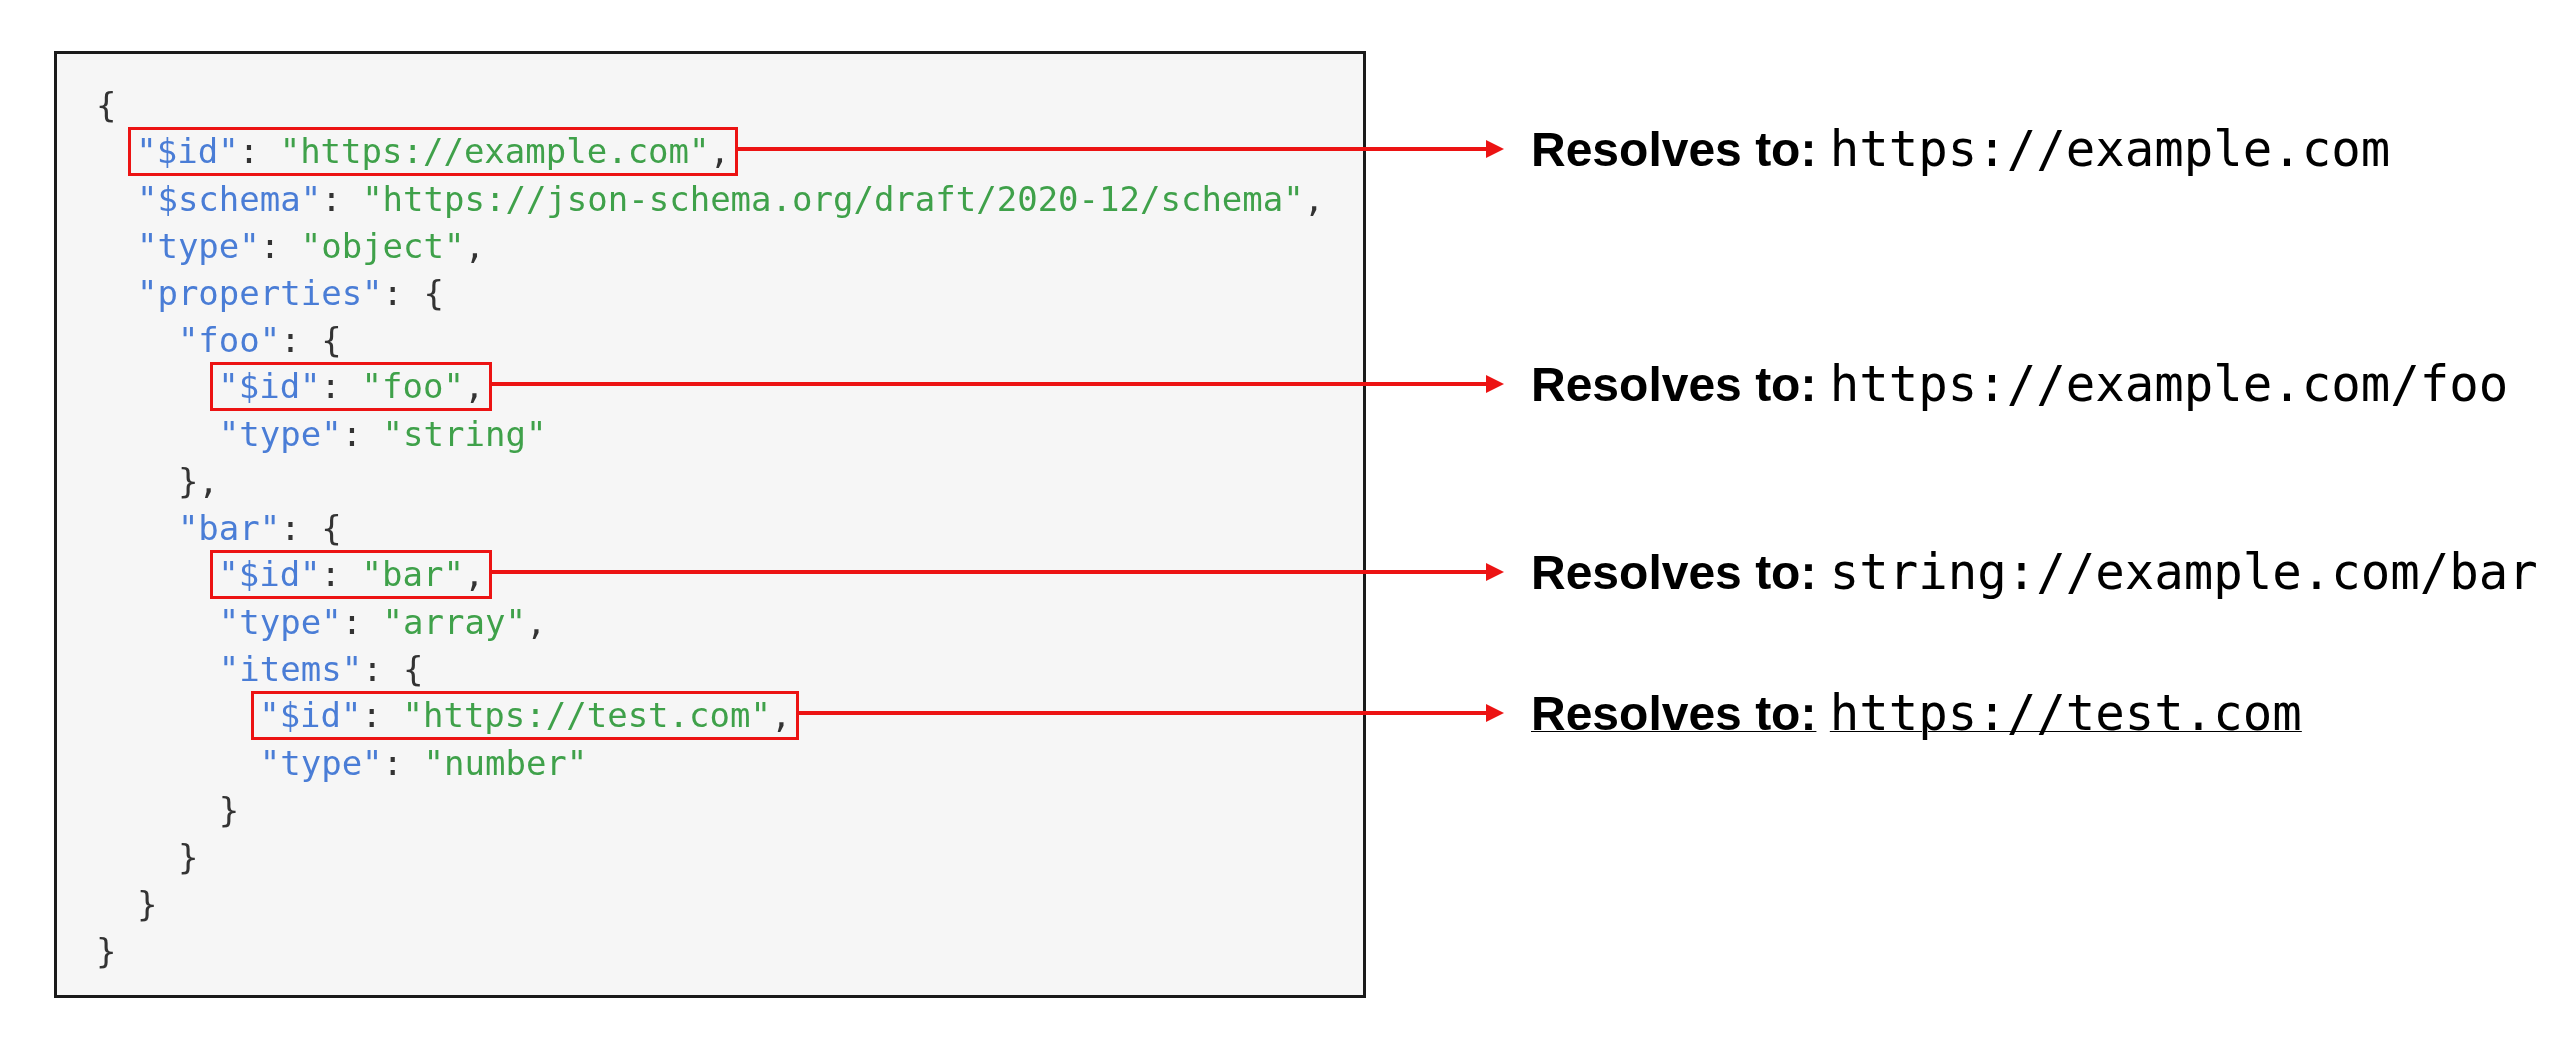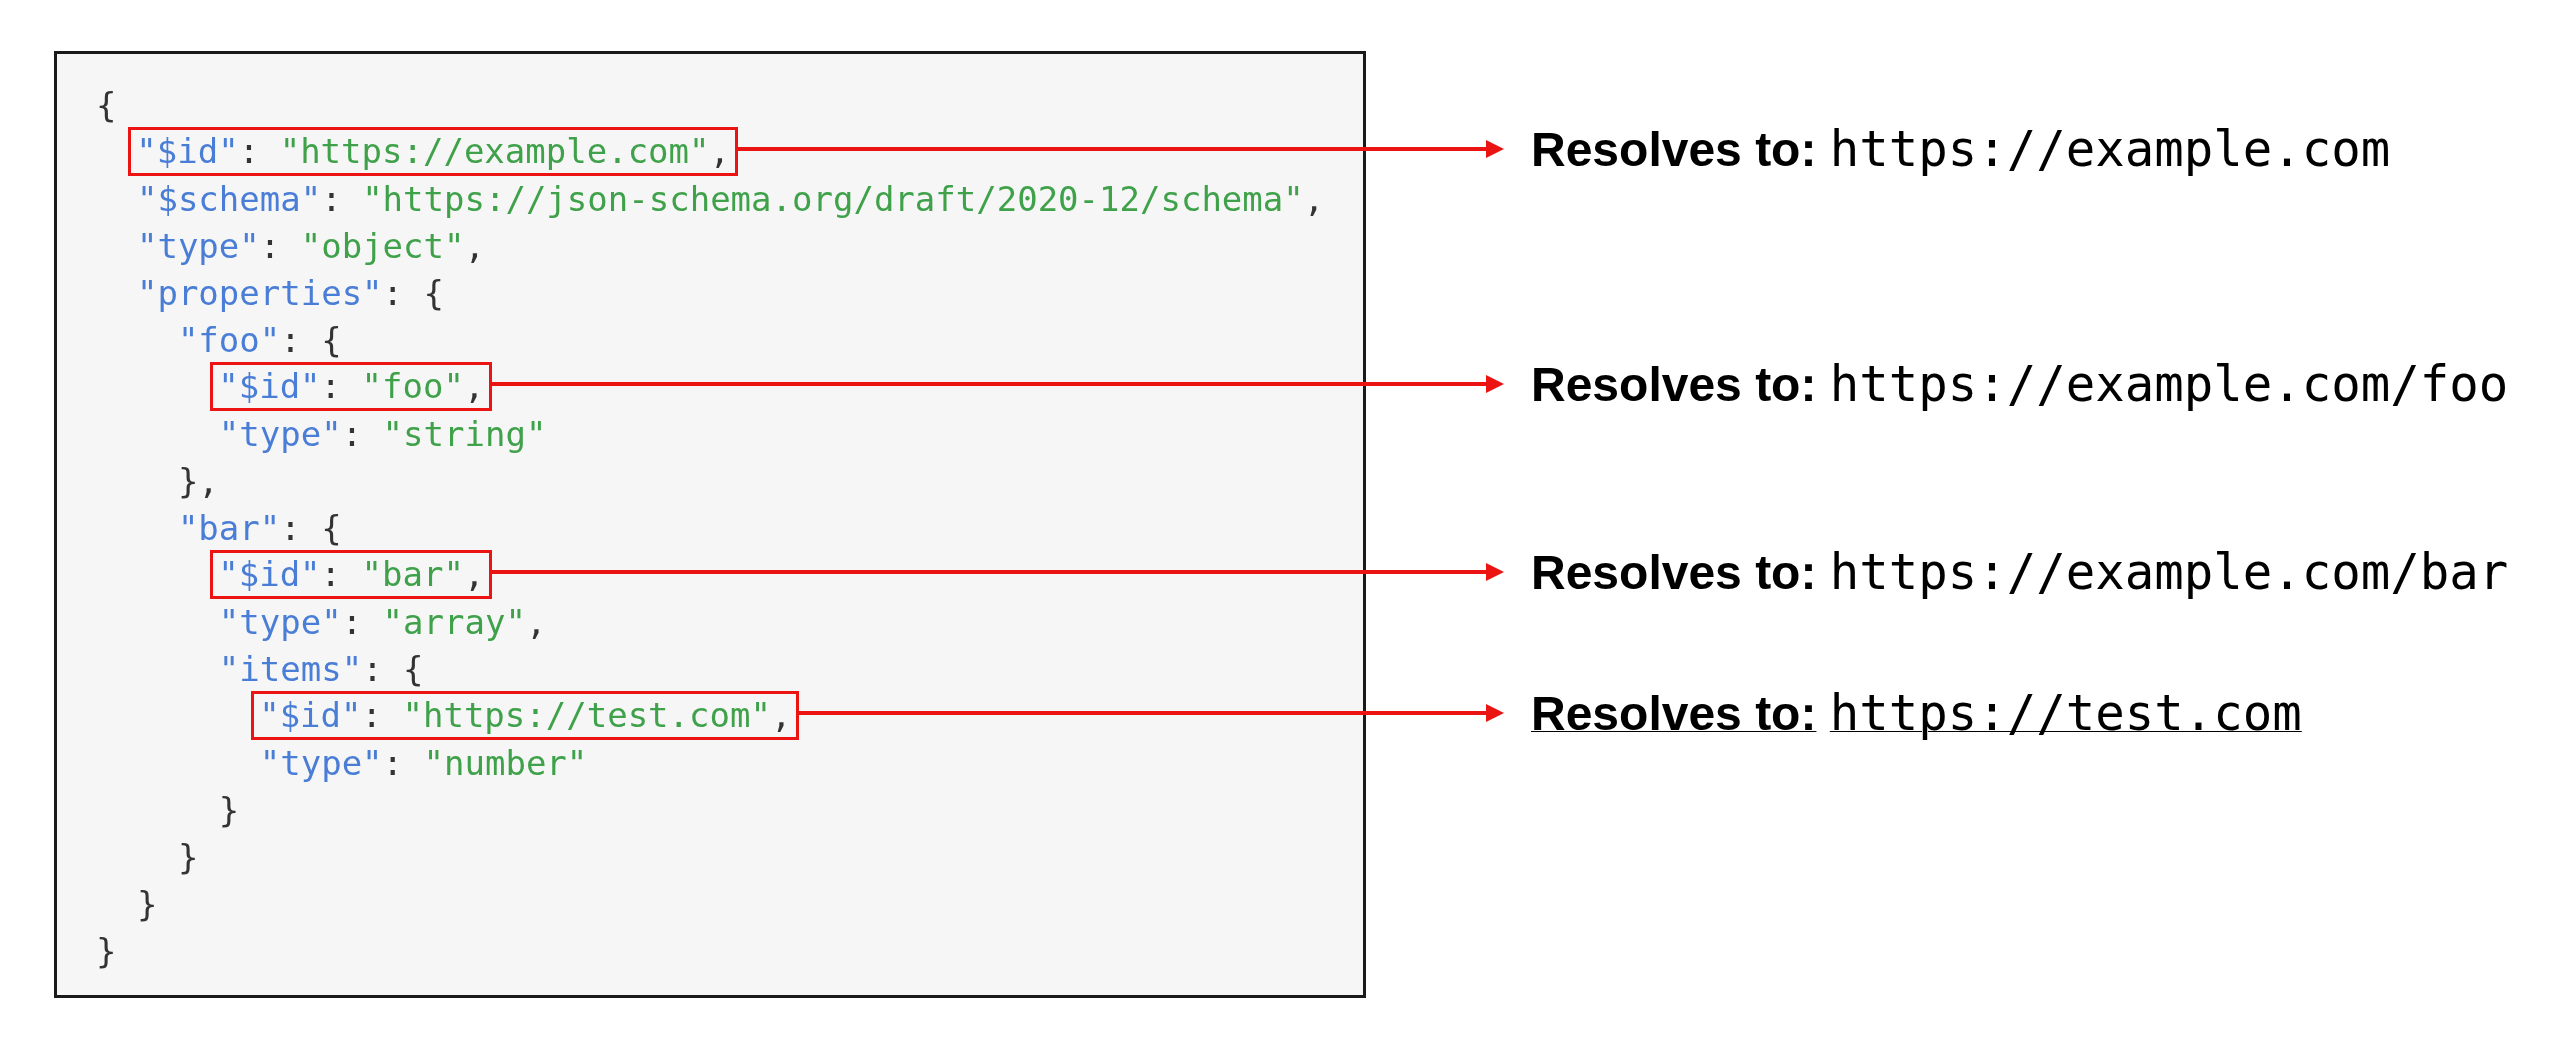--- a/index.html
+++ b/index.html
@@ -70,21 +70,21 @@
 </head>
 <body>
 
 <div class="canvas">
   <div class="code-panel">
     <pre class="code"><div class="code-line"><span class="tk-p">{</span></div><div class="code-line">  <span class="red-box"><span class="tk-k">"$id"</span><span class="tk-p">: </span><span class="tk-s">"https://example.com"</span><span class="tk-p">,</span></span></div><div class="code-line">  <span class="tk-k">"$schema"</span><span class="tk-p">: </span><span class="tk-s">"https://json-schema.org/draft/2020-12/schema"</span><span class="tk-p">,</span></div><div class="code-line">  <span class="tk-k">"type"</span><span class="tk-p">: </span><span class="tk-s">"object"</span><span class="tk-p">,</span></div><div class="code-line">  <span class="tk-k">"properties"</span><span class="tk-p">: {</span></div><div class="code-line">    <span class="tk-k">"foo"</span><span class="tk-p">: {</span></div><div class="code-line">      <span class="red-box"><span class="tk-k">"$id"</span><span class="tk-p">: </span><span class="tk-s">"foo"</span><span class="tk-p">,</span></span></div><div class="code-line">      <span class="tk-k">"type"</span><span class="tk-p">: </span><span class="tk-s">"string"</span></div><div class="code-line">    <span class="tk-p">},</span></div><div class="code-line">    <span class="tk-k">"bar"</span><span class="tk-p">: {</span></div><div class="code-line">      <span class="red-box"><span class="tk-k">"$id"</span><span class="tk-p">: </span><span class="tk-s">"bar"</span><span class="tk-p">,</span></span></div><div class="code-line">      <span class="tk-k">"type"</span><span class="tk-p">: </span><span class="tk-s">"array"</span><span class="tk-p">,</span></div><div class="code-line">      <span class="tk-k">"items"</span><span class="tk-p">: {</span></div><div class="code-line">        <span class="red-box"><span class="tk-k">"$id"</span><span class="tk-p">: </span><span class="tk-s">"https://test.com"</span><span class="tk-p">,</span></span></div><div class="code-line">        <span class="tk-k">"type"</span><span class="tk-p">: </span><span class="tk-s">"number"</span></div><div class="code-line">      <span class="tk-p">}</span></div><div class="code-line">    <span class="tk-p">}</span></div><div class="code-line">  <span class="tk-p">}</span></div><div class="code-line"><span class="tk-p">}</span></div></pre>
   </div>
 
 <div class="annot-row" style="top: 121px;"><span class="annot-label">Resolves to:</span><span class="annot-value">https://example.com</span></div>
     <div class="annot-row" style="top: 356px;"><span class="annot-label">Resolves to:</span><span class="annot-value">https://example.com/foo</span></div>
-    <div class="annot-row" style="top: 544px;"><span class="annot-label">Resolves to:</span><span class="annot-value">https://example.com/bar</span></div>
+    <div class="annot-row" style="top: 544px;"><span class="annot-label">Resolves to:</span><span class="annot-value">string://example.com/bar</span></div>
     <div class="annot-row" style="top: 685px; text-decoration: underline;"><span class="annot-label">Resolves to:</span><span class="annot-value">https://test.com</span></div>
     <div class="arrow-shaft" style="left: 737px; top: 147px; width: 751px;"></div>
     <div class="arrow-head" style="left: 1486px; top: 140px;"></div>
     <div class="arrow-shaft" style="left: 490px; top: 382px; width: 998px;"></div>
     <div class="arrow-head" style="left: 1486px; top: 375px;"></div>
     <div class="arrow-shaft" style="left: 490px; top: 570px; width: 998px;"></div>
     <div class="arrow-head" style="left: 1486px; top: 563px;"></div>
     <div class="arrow-shaft" style="left: 799px; top: 711px; width: 689px;"></div>
     <div class="arrow-head" style="left: 1486px; top: 704px;"></div>
   </div>

